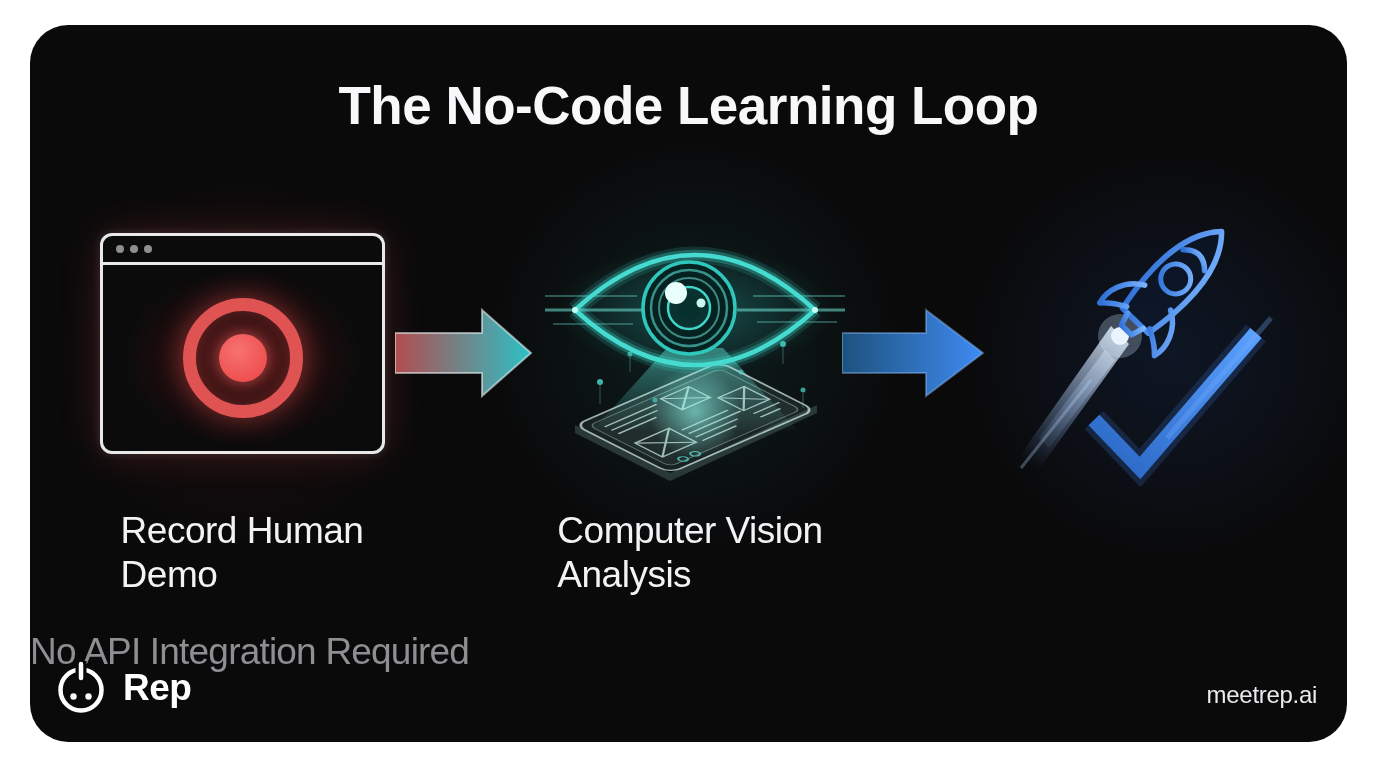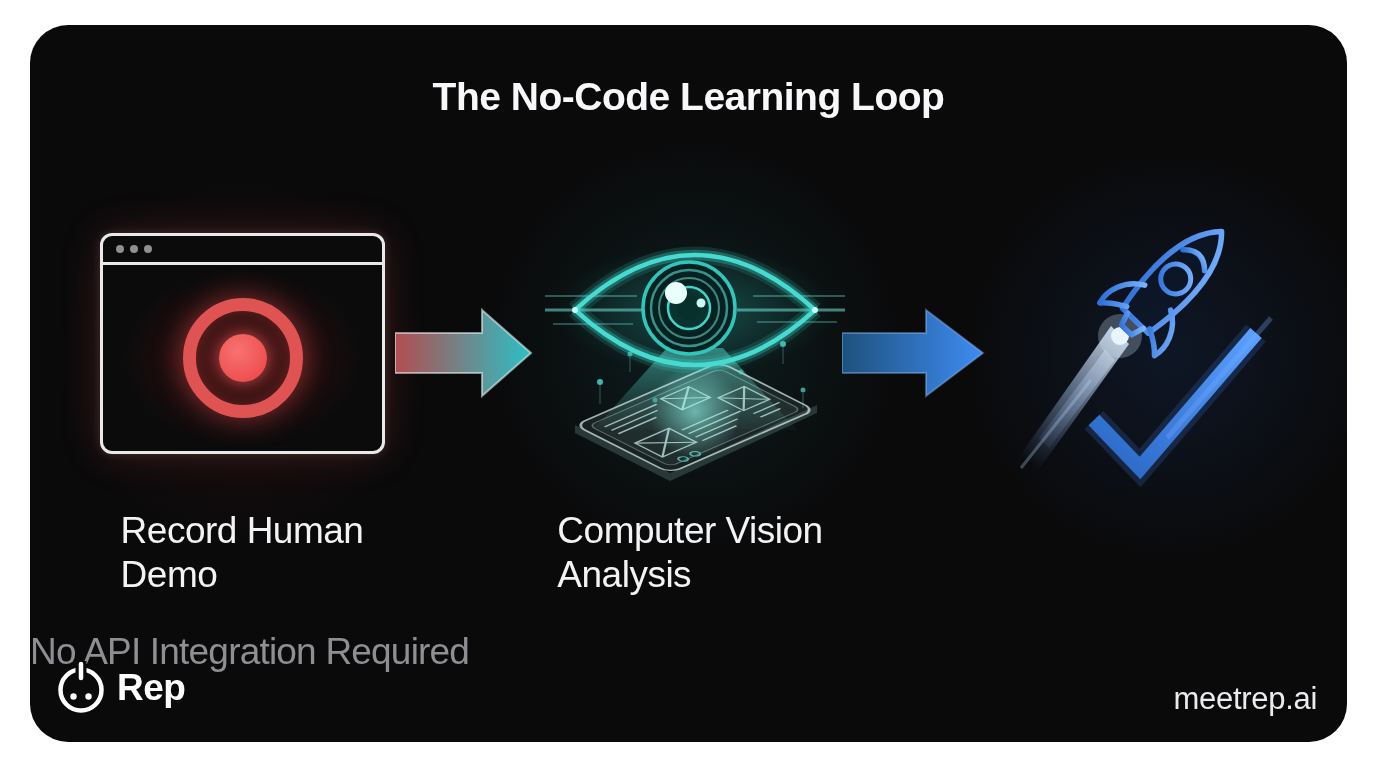--- a/index.html
+++ b/index.html
@@ -12,21 +12,21 @@
     position:absolute;left:30px;top:25px;width:1317px;height:717px;
     border-radius:38px;overflow:hidden;
     background:
       radial-gradient(circle 290px at 665px 320px, rgba(30,145,138,0.15), rgba(30,145,138,0) 70%),
       radial-gradient(circle 290px at 1140px 330px, rgba(45,110,220,0.13), rgba(45,110,220,0) 70%),
       radial-gradient(circle 260px at 212px 335px, rgba(185,45,45,0.11), rgba(185,45,45,0) 72%),
       #0a0a0b;
   }
   .title{
     position:absolute;left:0;top:50px;width:100%;text-align:center;
-    font-size:39px;font-weight:700;color:#f8f8fa;letter-spacing:-0.5px;
+    font-size:53px;font-weight:700;color:#f8f8fa;letter-spacing:-0.5px;
   }
   
   .window{
     position:absolute;left:70px;top:208px;width:285px;height:221px;
     border:3px solid #e9e9e9;border-radius:12px;background:#0b0b0c;
     box-shadow:0 0 42px rgba(220,70,70,0.20), 0 0 10px rgba(255,255,255,0.14);
     display:flex;flex-direction:column;overflow:hidden;box-sizing:border-box;
   }
   .window-titlebar{
     height:26px;flex:0 0 auto;border-bottom:3px solid #e9e9e9;
@@ -60,24 +60,24 @@
     text-align:left;font-size:37px;line-height:44px;font-weight:500;
     color:#f3f3f5;letter-spacing:-0.5px;white-space:nowrap;
   }
   .stage-label span{display:block;}
   .lbl-1{left:212px;} .lbl-2{left:660px;} .lbl-3{left:1111px;}
   .footnote{
     position:absolute;left:0;top:606px;width:100%;text-align:left;
     font-size:37px;font-weight:400;color:#8e8e93;letter-spacing:-0.8px;
   }
   
-  .brand{position:absolute;left:24px;top:636px;display:flex;align-items:center;gap:9px;}
+  .brand{position:absolute;left:24px;top:636px;display:flex;align-items:center;gap:15px;}
   .brand-name{font-size:37px;font-weight:700;color:#ffffff;letter-spacing:-0.5px;}
   .domain{
-    position:absolute;right:30px;top:656px;font-size:31px;font-weight:400;
+    position:absolute;right:30px;top:656px;font-size:24px;font-weight:400;
     color:#ebebef;letter-spacing:-0.3px;
   }
 </style>
 </head>
 <body>
 
 <div class="card">
 
   <div class="title">The No-Code Learning Loop</div>
 

